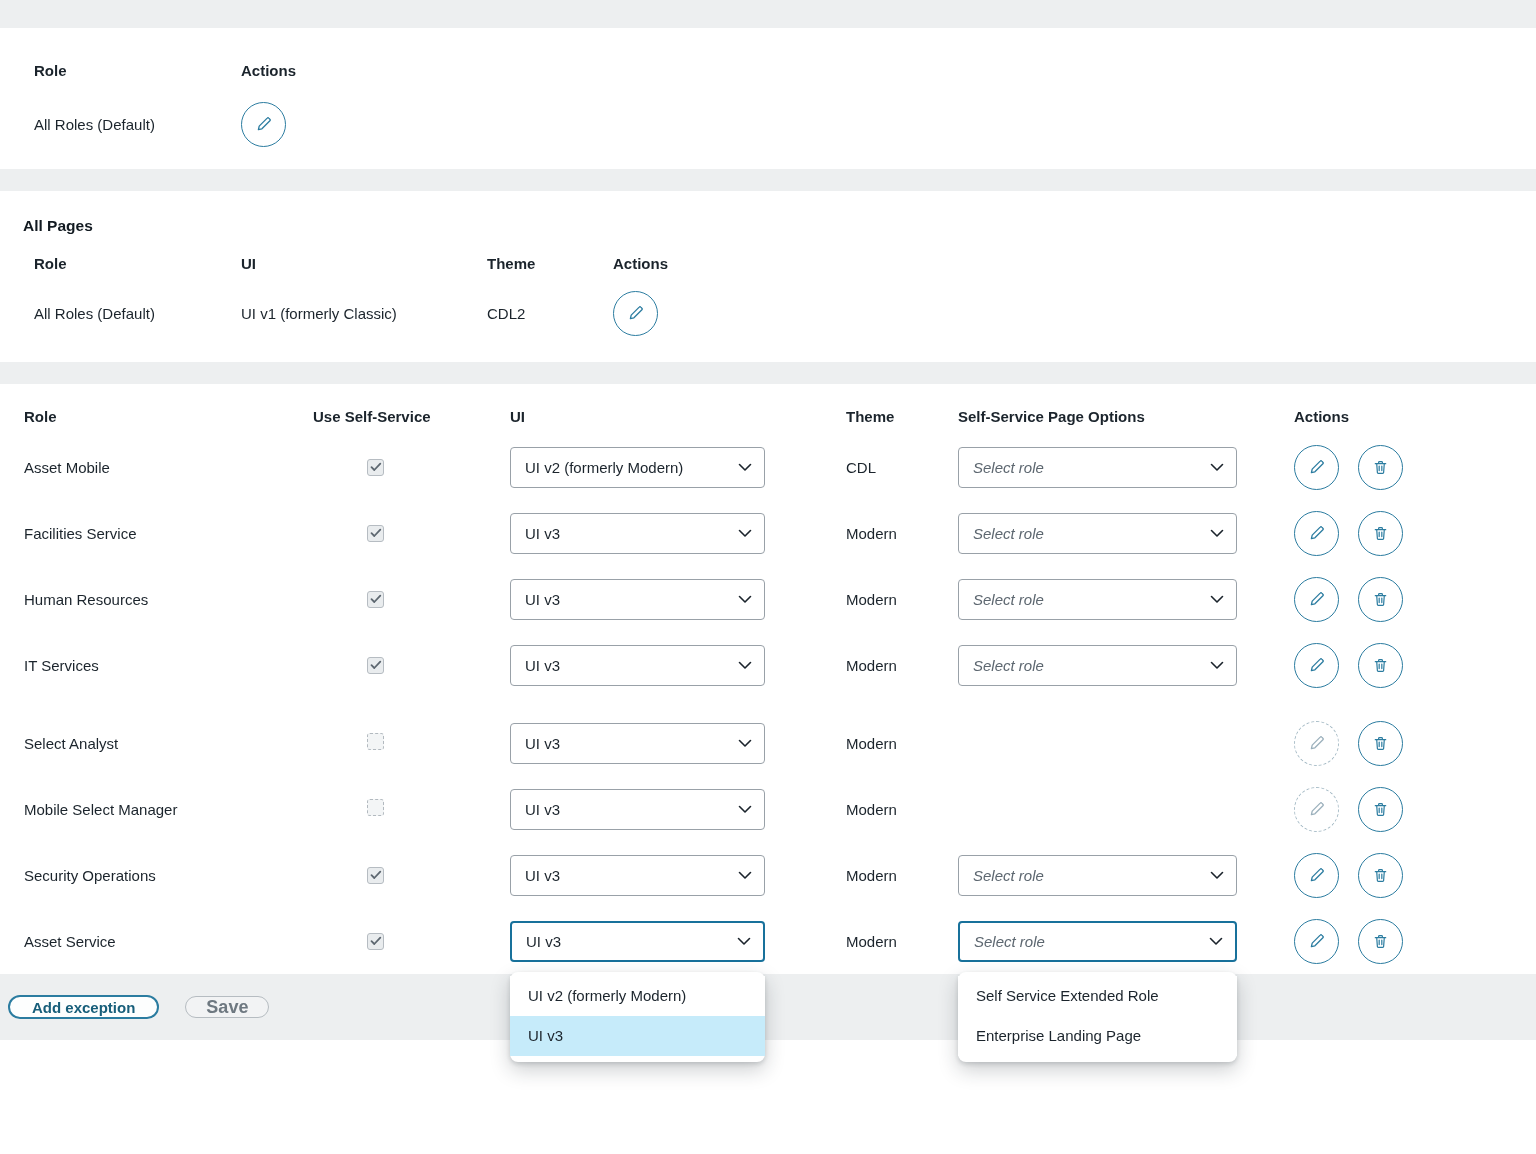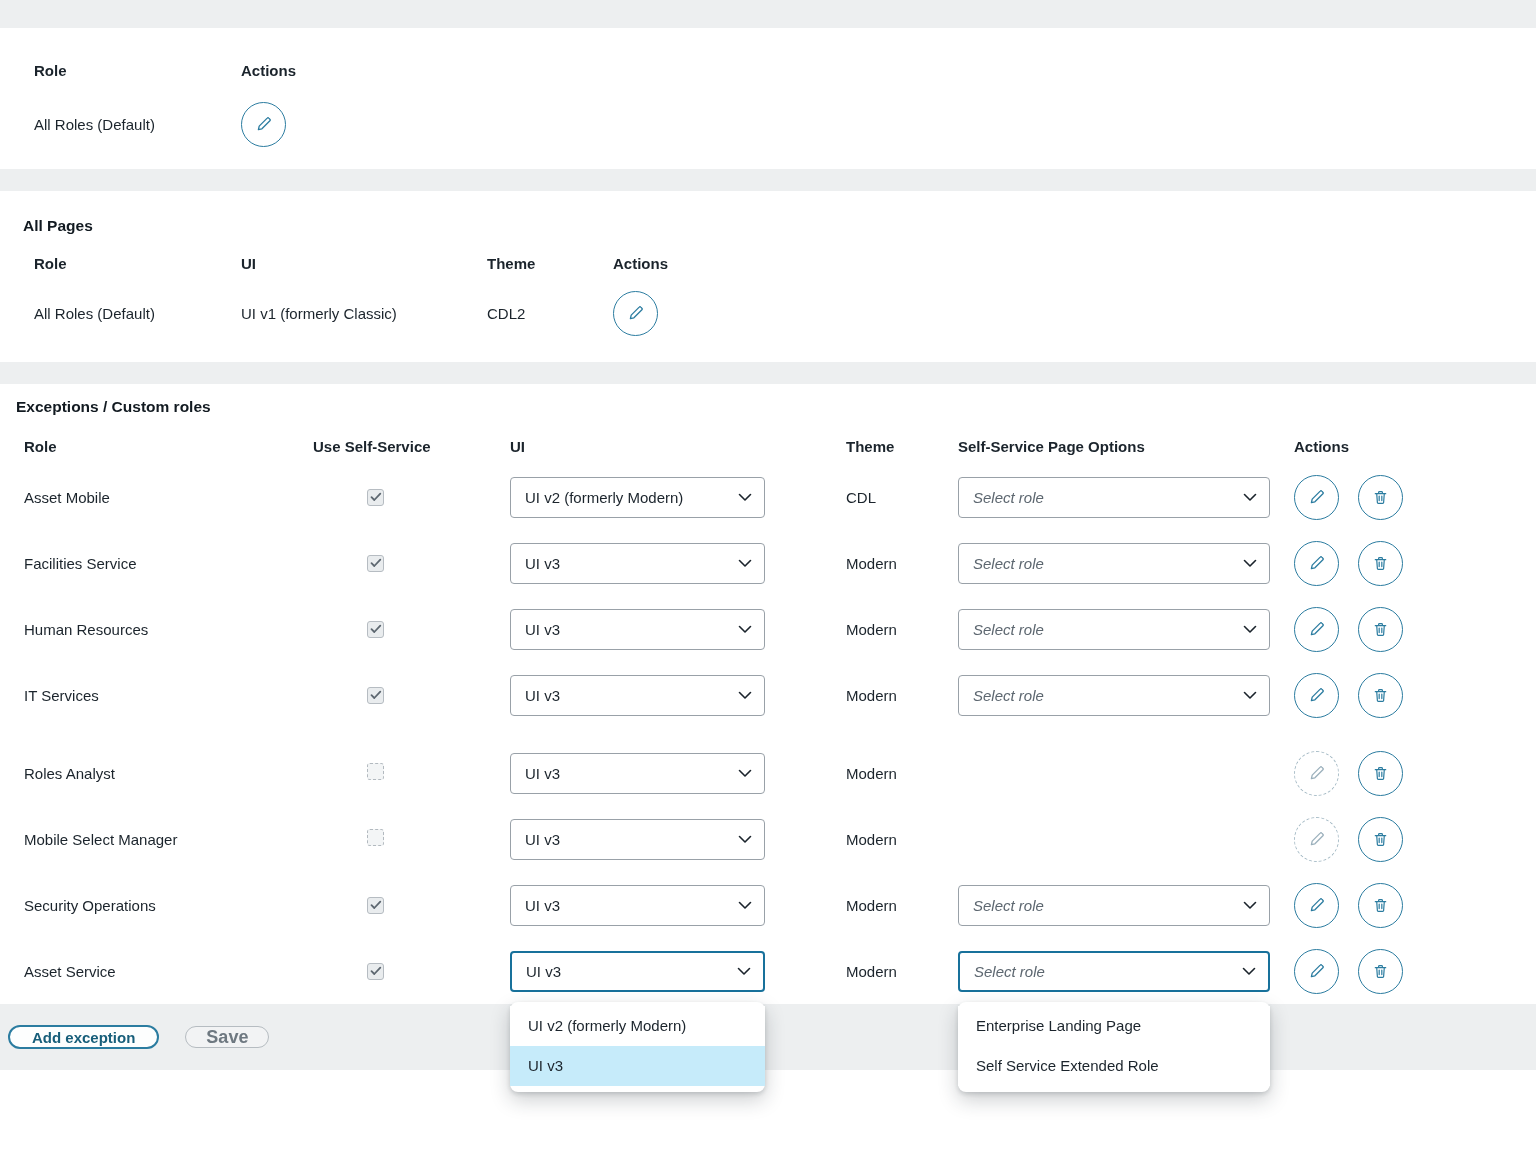--- a/index.html
+++ b/index.html
@@ -39,21 +39,21 @@
   
   .cb{width:17px;height:17px;margin-left:54px;border-radius:3px;display:inline-flex;align-items:center;justify-content:center;box-sizing:border-box;cursor:pointer;border:1px dashed #b2b9bf;background:#f3f5f6;}
   .cb.checked{border:1px solid #b6bcc2;background:#e9ecee;}
   .cb svg{display:none;}
   .cb.checked svg{display:block;}
   .ckpath{fill:none;stroke:#5d6770;stroke-width:1.8;stroke-linecap:round;stroke-linejoin:round;}
 
   
   .selwrap{position:relative;width:-moz-fit-content;width:fit-content;}
   .select{width:255px;height:41px;box-sizing:border-box;border:1px solid #99a1a8;border-radius:4px;background:#fff;display:flex;align-items:center;justify-content:space-between;padding:0 12px 0 14px;cursor:pointer;}
-  .c-opt .select{width:312px;}
+  .c-opt .select{width:279px;}
   .select.open{border:2px solid #18719b;}
   .select .val{color:#1b242c;}
   .select.placeholder .val{font-style:italic;color:#5d6770;}
   .chev{display:flex;align-items:center;color:#1b242c;}
   .chev svg path{fill:none;stroke:currentColor;stroke-width:1.6;stroke-linecap:round;stroke-linejoin:round;}
 
   
   .menu{position:absolute;top:calc(100% + 10px);left:0;right:0;background:#fff;border-radius:8px;
         box-shadow:0 2px 4px rgba(27,36,44,.16),0 8px 20px rgba(27,36,44,.22);
         padding:4px 0 6px;z-index:50;}
@@ -114,21 +114,20 @@
             <path d="M3.4 14.6l.8-3.5 8-8a1.1 1.1 0 0 1 1.6 0l1.1 1.1a1.1 1.1 0 0 1 0 1.6l-8 8z"></path>
           </svg>
       </button>
     </div>
   </div>
 </section>
 
 <div class="strip gap-strip"></div>
 
 <section class="sec3">
-  <h2 class="title">Exceptions / Custom roles</h2>
 
   <div class="xhdr">
     <div>Role</div>
     <div>Use Self-Service</div>
     <div>UI</div>
     <div>Theme</div>
     <div>Self-Service Page Options</div>
     <div>Actions</div>
   </div>
 
@@ -294,21 +293,21 @@
         </button>
       <button class="circ">
           <svg class="ic" width="17" height="17" viewBox="0 0 18 18">
             <path d="M3.5 5h11M7 5V3.6c0-.5.4-.9.9-.9h2.2c.5 0 .9.4.9.9V5M5 5l.7 9.3c0 .5.5.9 1 .9h4.6c.5 0 1-.4 1-.9L13 5M7.6 7.5v4.8M10.4 7.5v4.8"></path>
           </svg>
         </button>
     </div>
   </div>
 
   <div class="xrow gap">
-    <div>Roles Analyst</div>
+    <div>Select Analyst</div>
     <div><span class="cb"></span></div>
     <div>
         <div class="select">
           <span class="val">UI v3</span>
           <span class="chev">
             <svg width="14" height="9" viewBox="0 0 14 9">
               <path d="M1.5 1.5l5.5 5.5 5.5-5.5"></path>
             </svg>
           </span>
         </div>
@@ -428,22 +427,22 @@
       <div class="selwrap">
         <div class="select placeholder open">
             <span class="val">Select role</span>
             <span class="chev">
               <svg width="14" height="9" viewBox="0 0 14 9">
                 <path d="M1.5 1.5l5.5 5.5 5.5-5.5"></path>
               </svg>
             </span>
           </div>
         <div class="menu">
+          <div class="opt">Self Service Extended Role</div>
           <div class="opt">Enterprise Landing Page</div>
-          <div class="opt">Self Service Extended Role</div>
         </div>
       </div>
     </div>
     <div class="c-act">
       <button class="circ">
           <svg class="ic" width="18" height="18" viewBox="0 0 18 18">
             <path d="M3.4 14.6l.8-3.5 8-8a1.1 1.1 0 0 1 1.6 0l1.1 1.1a1.1 1.1 0 0 1 0 1.6l-8 8z"></path>
           </svg>
         </button>
       <button class="circ">

